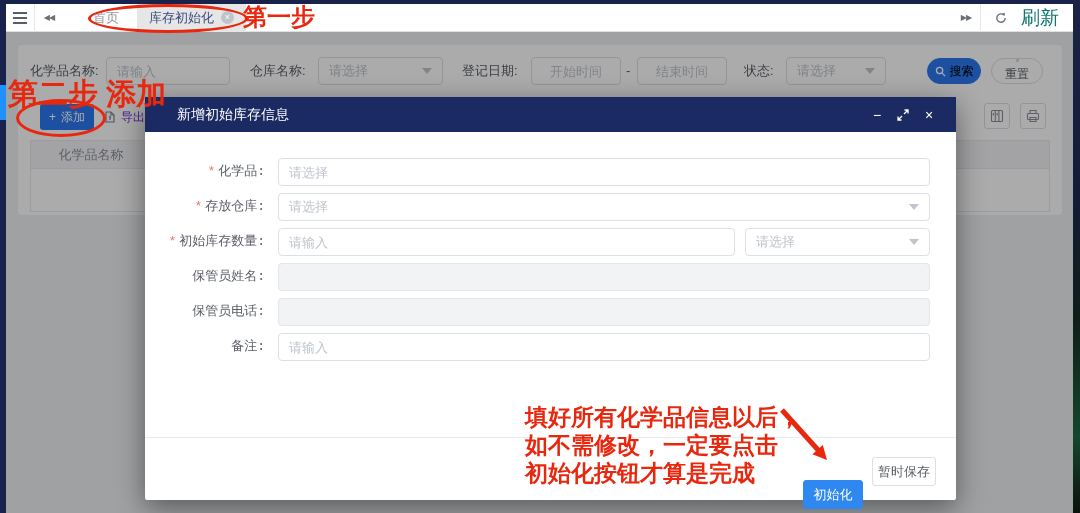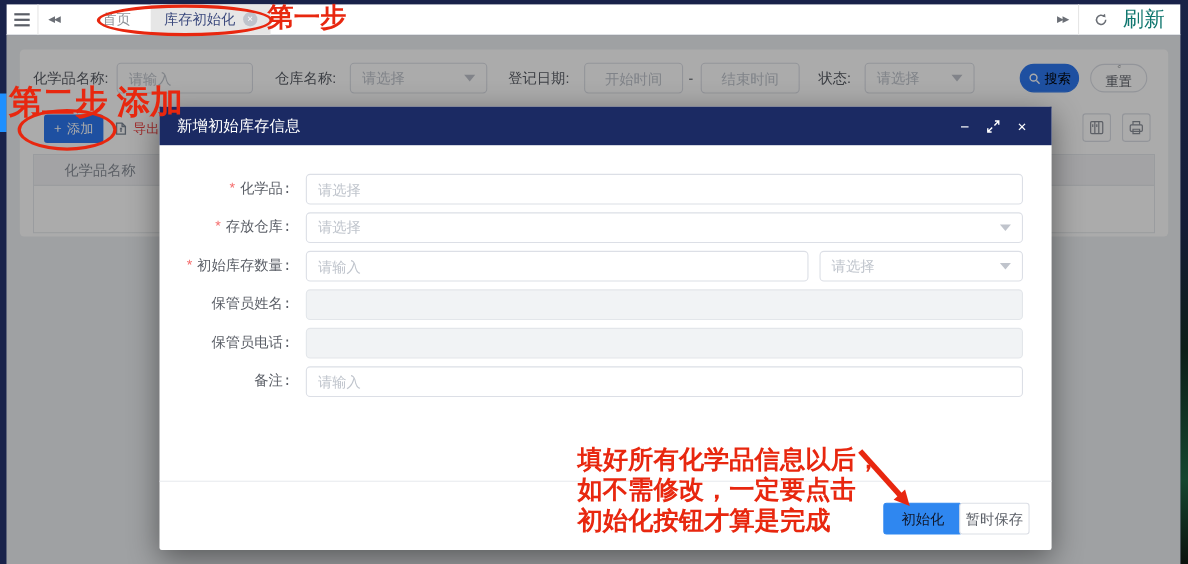--- a/index.html
+++ b/index.html
@@ -35,42 +35,42 @@
   .inp::placeholder { color:#bfc4cc; }
   .inp-wrap { position:absolute; height:28px; }
   .inp-center { text-align:center; }
   .sel { position:absolute; height:28px; border:1px solid #dcdfe6; border-radius:4px; background:#ffffff; display:flex; align-items:center; padding:0 10px; cursor:pointer; }
   .sel .ph { flex:1; font-size:13px; color:#bfc4cc; }
   .chev { width:0; height:0; border-left:5px solid transparent; border-right:5px solid transparent; border-top:6px solid #c0c4cc; }
   .pill { position:absolute; height:26px; border-radius:13px; display:flex; align-items:center; justify-content:center; gap:4px; font-size:12px; cursor:pointer; }
   .pill-primary { background:#2e78f0; color:#000000; border:1px solid #2e78f0; }
   .pill-plain { background:#ffffff; color:#5a5e66; border:1px solid #dcdfe6;flex-direction:column; }
   .btn-add { position:absolute; height:26px; border-radius:3px; background:#2e78f0; color:#ffffff; font-size:12px; display:flex; align-items:center; justify-content:center; gap:5px; cursor:pointer; }
-  .btn-export { position:absolute; height:26px; display:flex; align-items:center; gap:5px; font-size:12px; color:#ef4444; cursor:pointer; }
+  .btn-export { position:absolute; height:26px; display:flex; align-items:center; gap:5px; font-size:12px; color:#6d28d9; cursor:pointer; }
   .icon-sq { position:absolute; width:26px; height:26px; border:1px solid #dcdfe6; border-radius:3px; background:#ffffff; display:flex; align-items:center; justify-content:center; cursor:pointer; }
   .table-box { position:absolute; border:1px solid #e6e9ed; }
   .thead { height:28px; background:#f3f4f6; border-bottom:1px solid #e4e7ea; display:flex; }
   .th { width:120px; text-align:center; font-size:13px; color:#8a8f99; line-height:28px; }
   .trow { height:42px; background:#ffffff; }
 
   
   .overlay { left:6px; top:32px; width:1067px; height:481px; background:rgba(0,0,0,0.33); z-index:10; }
 
   
   .modal { left:145px; top:97px; width:811px; height:403px; background:#ffffff; border-radius:2px; z-index:20; box-shadow:0 8px 28px rgba(0,0,0,0.45); }
-  .m-header { height:35px; background:#1b2a63; display:flex; align-items:center; padding:0 16px 0 16px; }
+  .m-header { height:35px; background:#1b2a63; display:flex; align-items:center; padding:0 16px 0 32px; }
   .m-title { color:#ffffff; font-size:14px; flex:1; }
   .m-ctrl { width:22px; height:22px; display:flex; align-items:center; justify-content:center; color:#ffffff; font-size:14px; cursor:pointer; margin-left:4px; }
   .m-label { position:absolute; left:0; width:120px; text-align:right; font-size:13px; color:#5a5e66; line-height:28px;font-family:Liberation Mono, monospace; }
   .req { color:#f56c6c; margin-right:3px; }
   .m-inp { left:133px; width:652px; }
   .dis { background:#f1f3f5; border-color:#e3e6ea; }
   .m-sep { position:absolute; left:0; top:340px; width:811px; height:1px; background:#e9ecef; }
   .m-btn { position:absolute; top:360px; height:29px; border-radius:3px; font-size:13px; display:flex; align-items:center; justify-content:center; cursor:pointer; }
-  .m-btn-primary { left:658px; width:72px; background:#2f87f0; color:#0f172a; border:1px solid #2f87f0; }
+  .m-btn-primary { left:658px; width:60px; background:#2f87f0; color:#ffffff; border:1px solid #2f87f0;margin-top:23px; }
   .m-btn-plain { left:727px; width:64px; background:#ffffff; color:#5a5e66; border:1px solid #dcdfe6; }
 
   
   .anno { z-index:30; }
   .red-ellipse { position:absolute; border:3px solid #e8270f; border-radius:50%; z-index:30; }
   .red-text { position:absolute; color:#e8270f; font-weight:bold; z-index:30; line-height:1.2; }
 </style>
 </head>
 <body>
 

